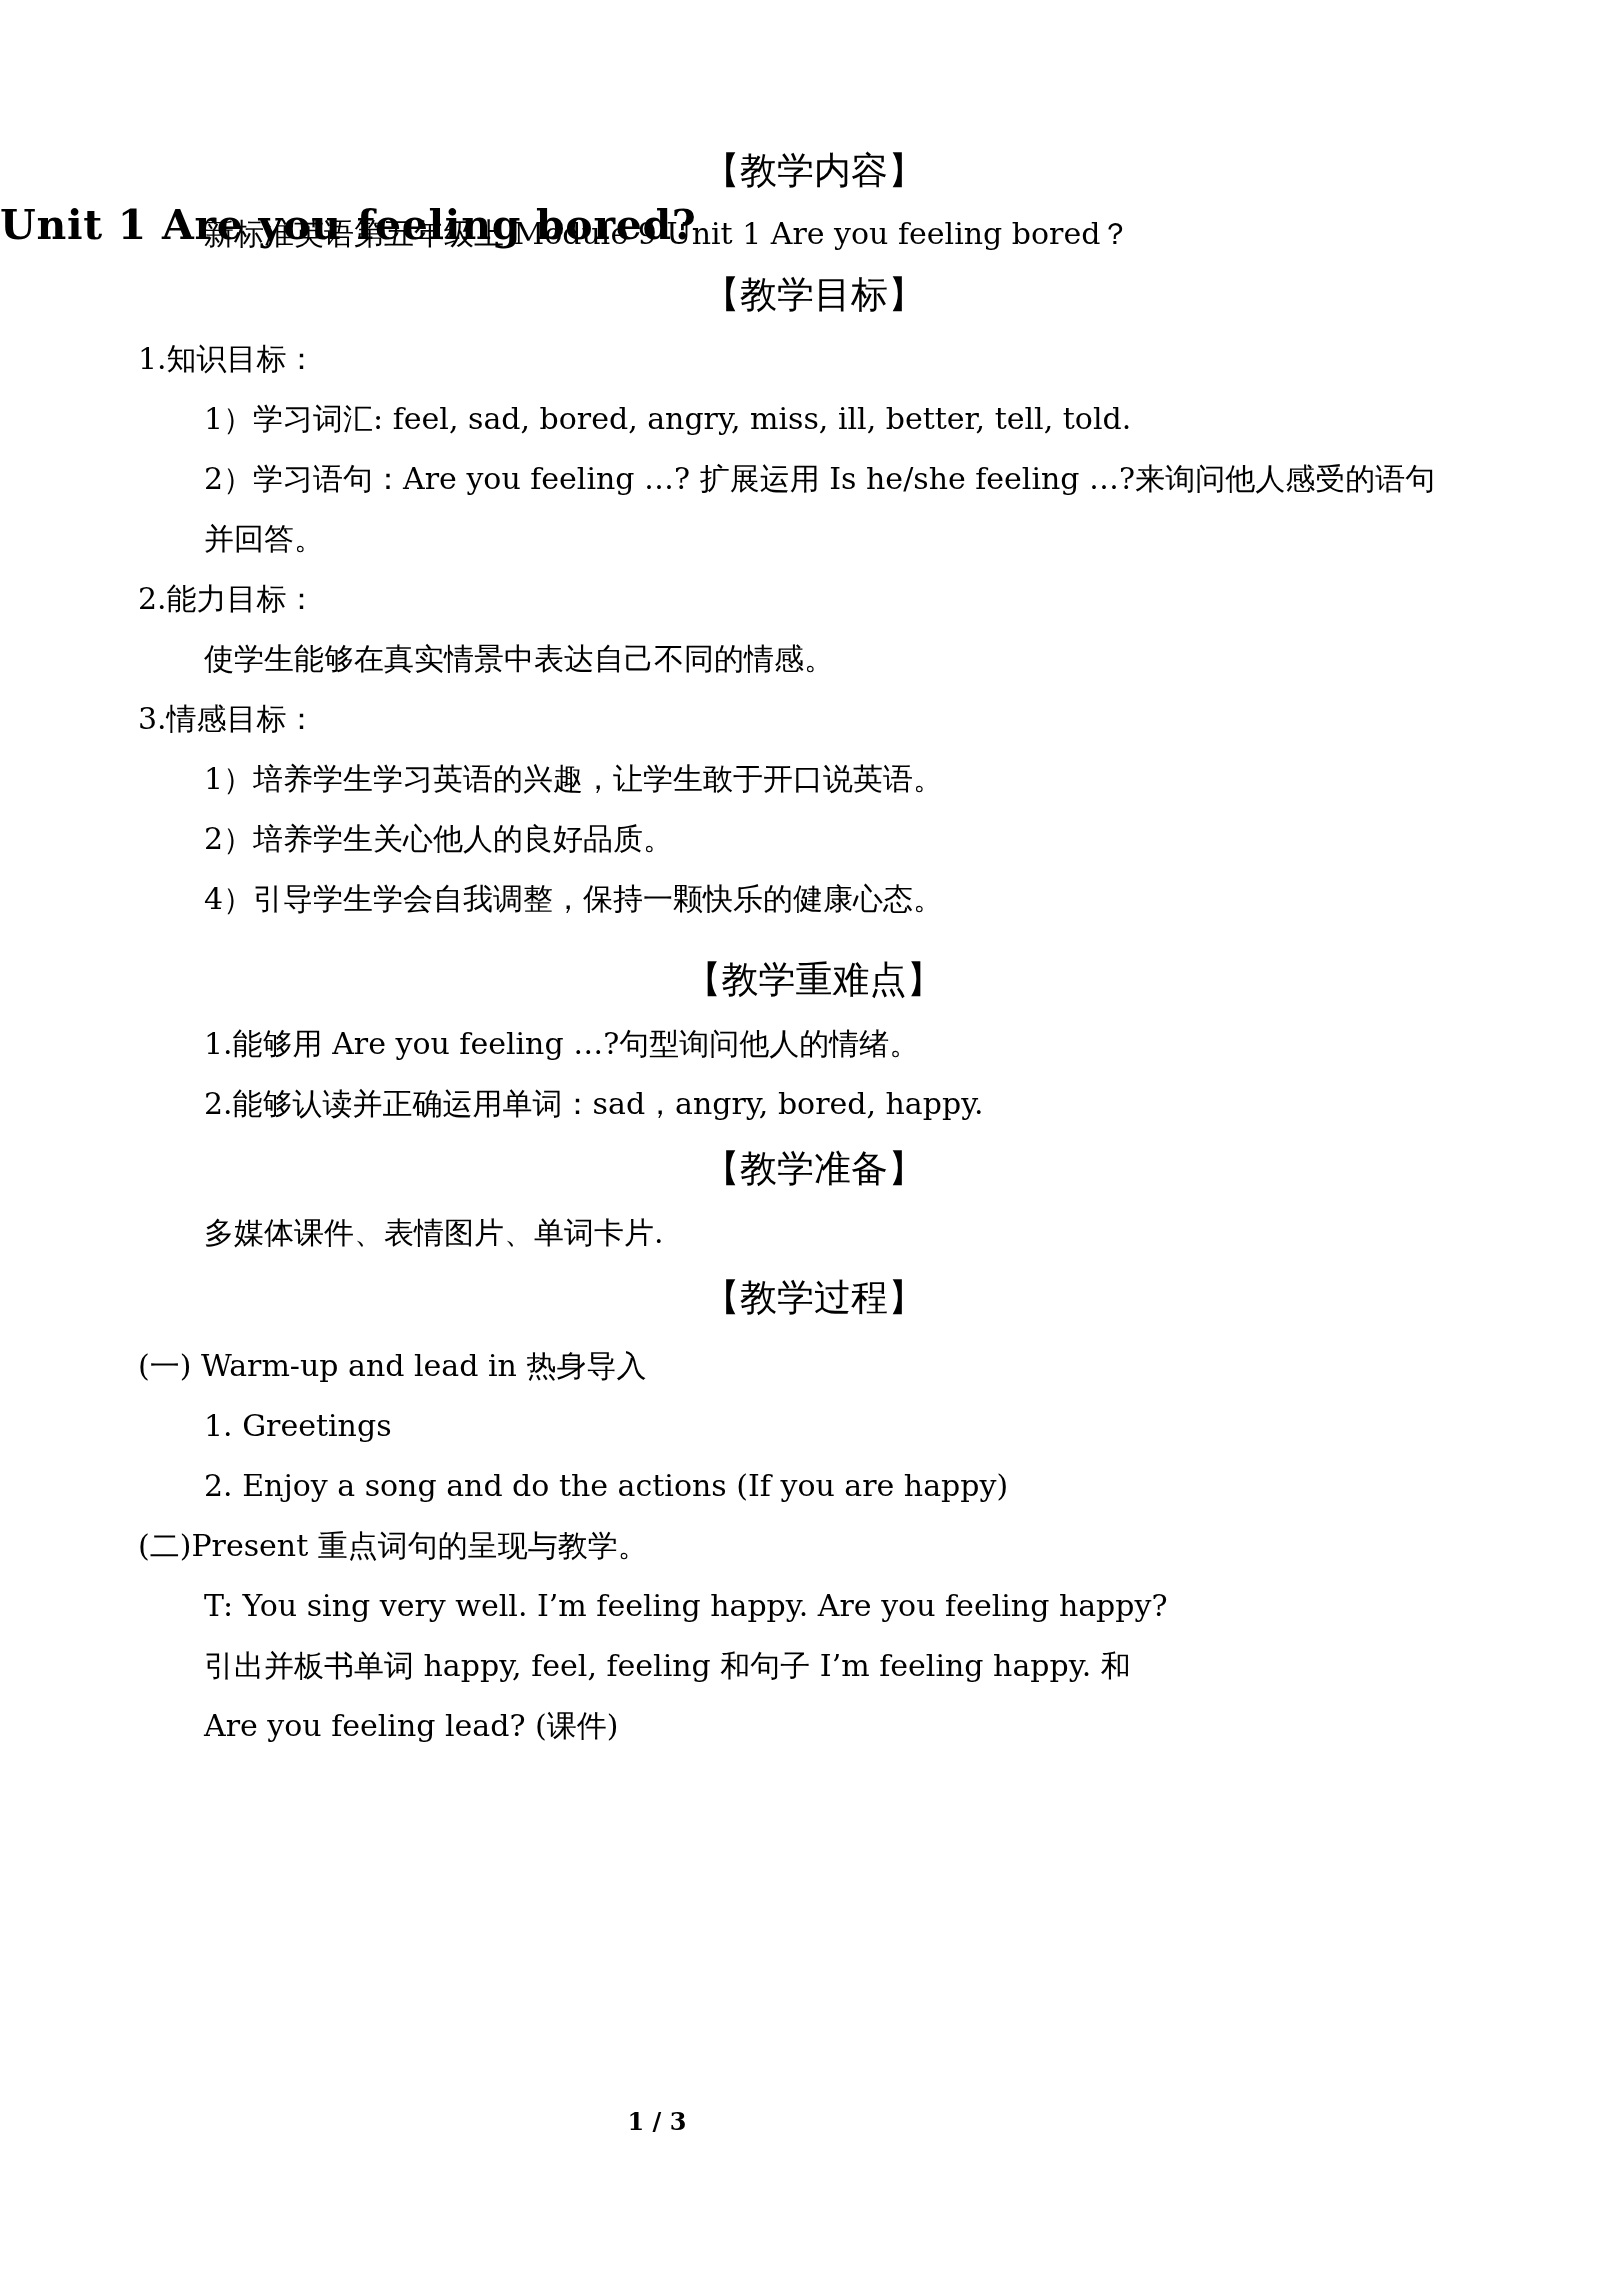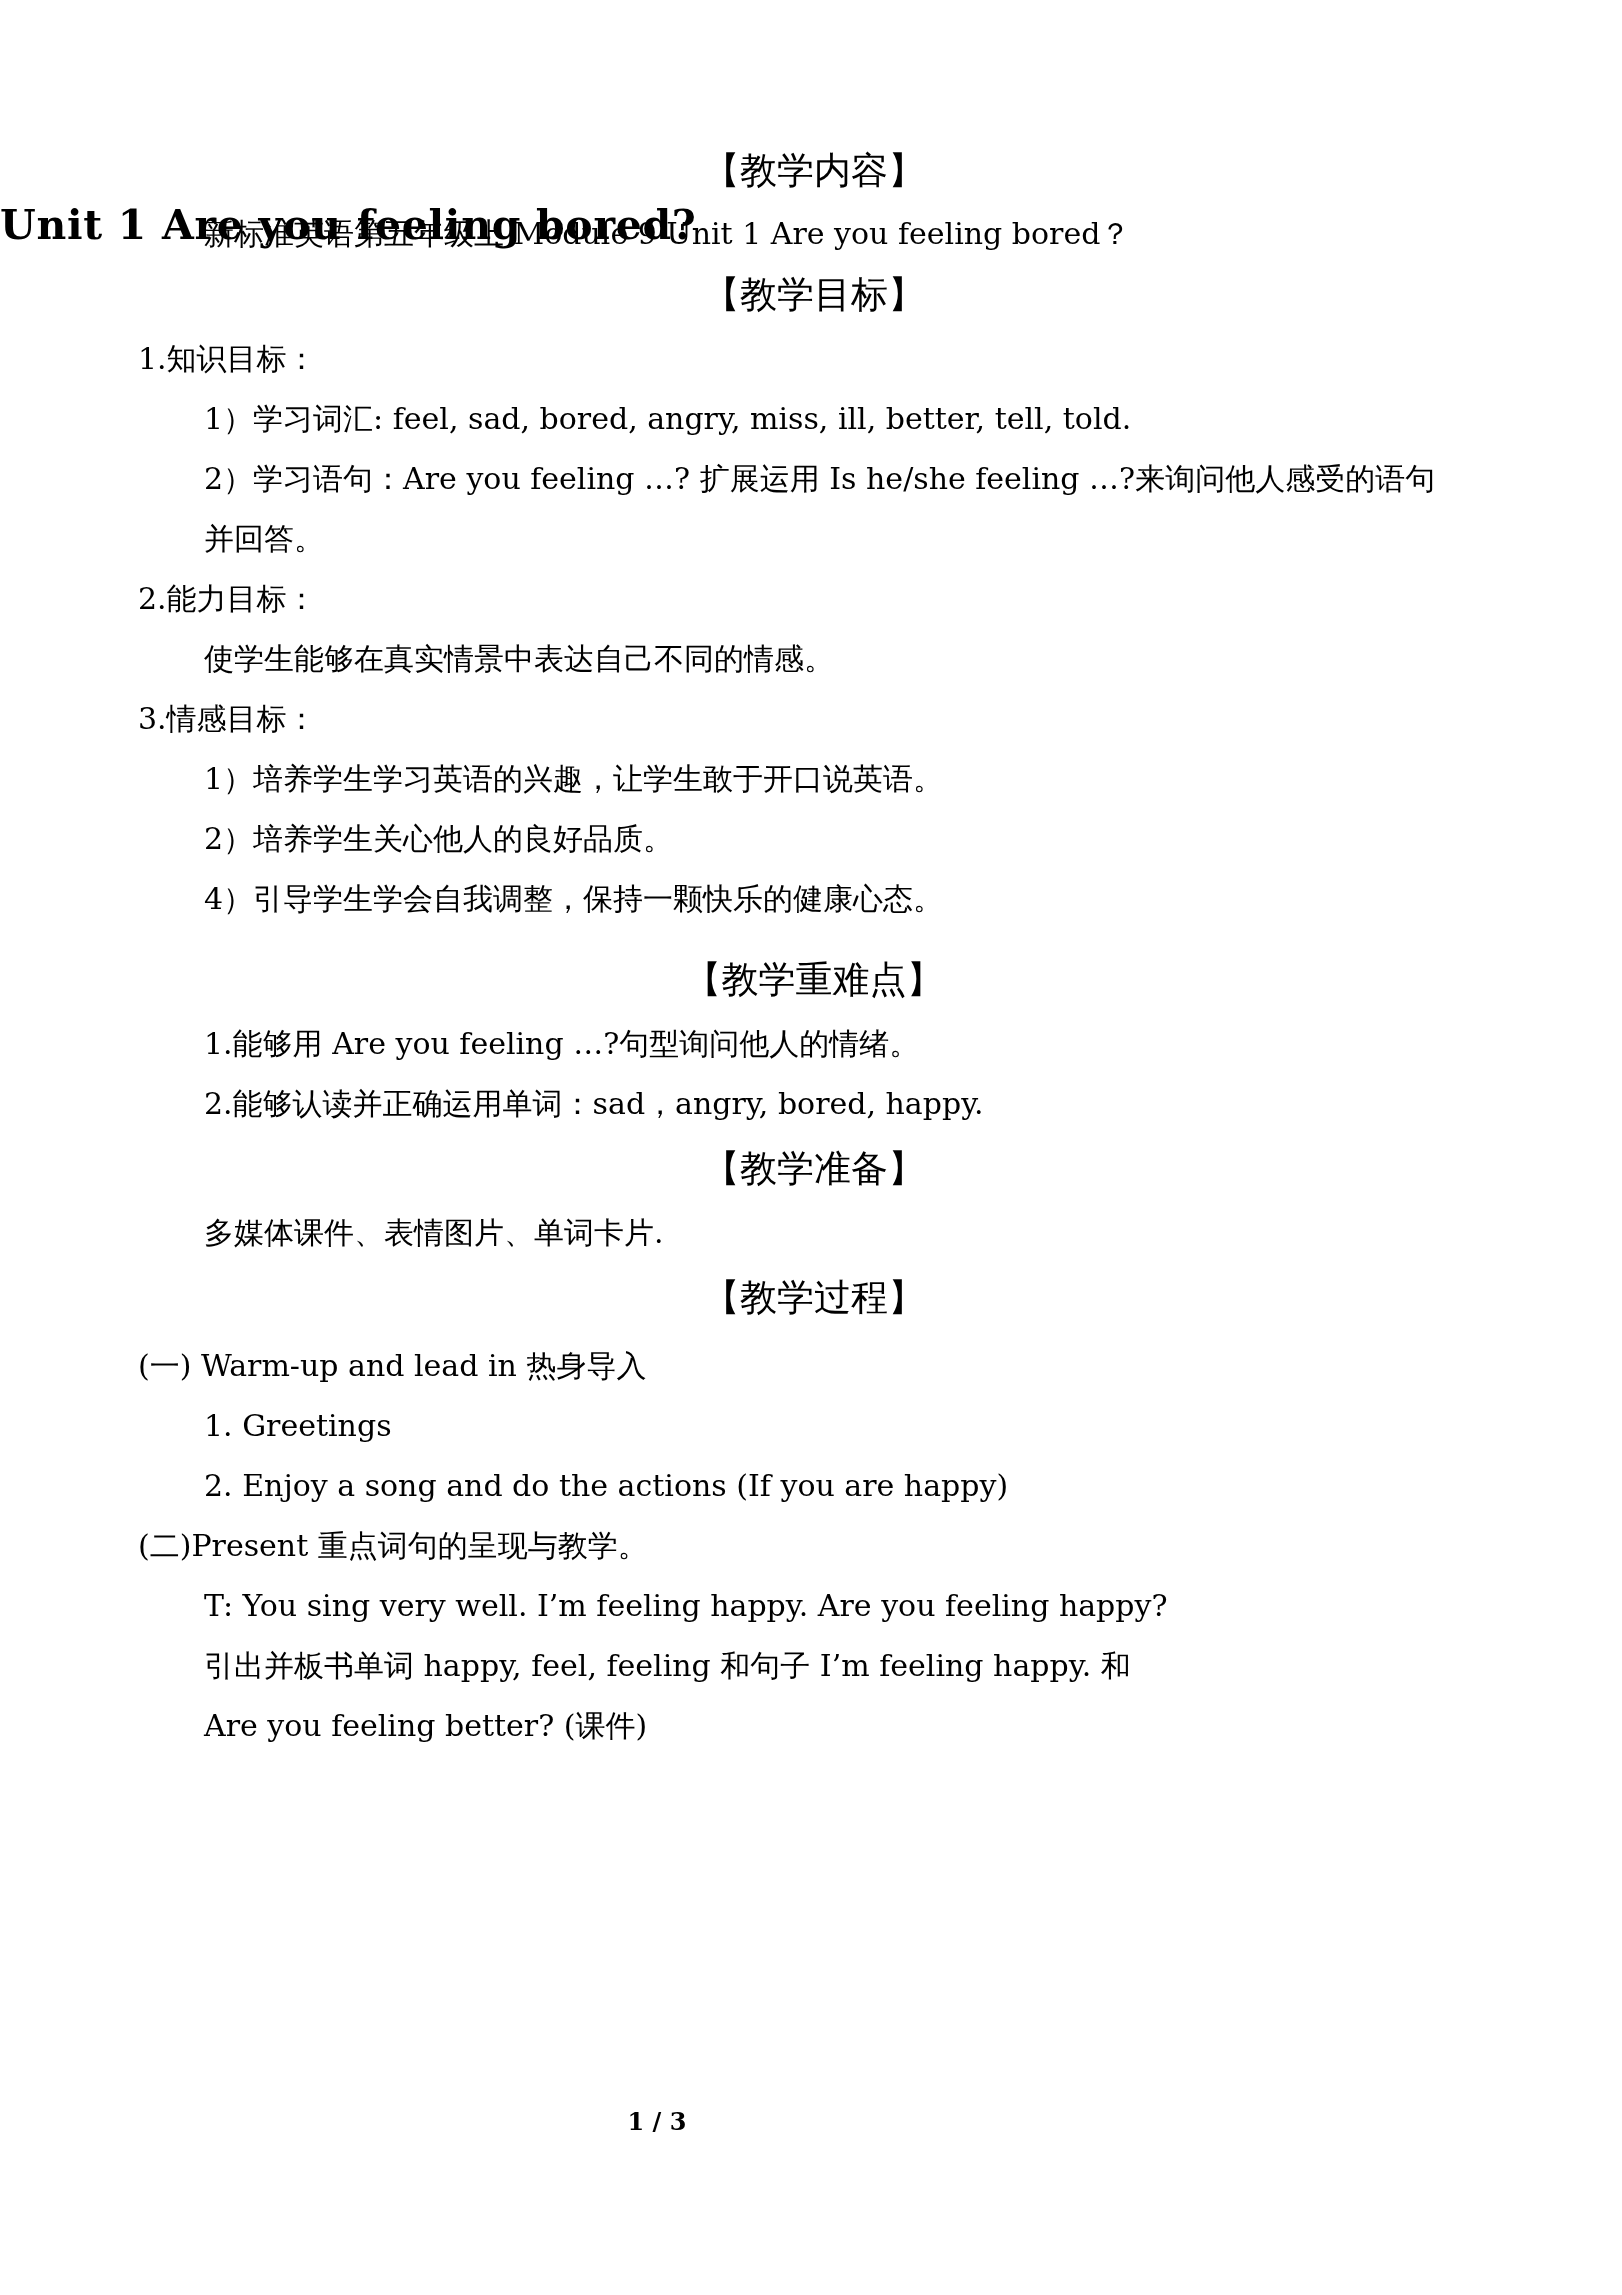--- a/index.html
+++ b/index.html
@@ -107,20 +107,20 @@
     <div class="line indent-2" style="margin-top:16px;">多媒体课件、表情图片、单词卡片.</div>
 
     <div class="section-heading" style="margin-top:16px;">【教学过程】</div>
 
     <div class="line indent-1" style="margin-top:20px;">(一) Warm-up and lead in  热身导入</div>
     <div class="line indent-2">1. Greetings</div>
     <div class="line indent-2">2. Enjoy a song and do the actions  (If you are happy)</div>
     <div class="line indent-1">(二)Present 重点词句的呈现与教学。</div>
     <div class="line indent-2">T: You sing very well.  I’m feeling happy. Are you feeling happy?</div>
     <div class="line indent-2">引出并板书单词 happy, feel, feeling 和句子  I’m feeling happy.  和</div>
-    <div class="line indent-2">Are you feeling better?   (课件)</div>
+    <div class="line indent-2">Are you feeling lead?   (课件)</div>
 
   </div>
 
   <div class="footer">1 / 3</div>
 
 </div>
 
 
 </body></html>

